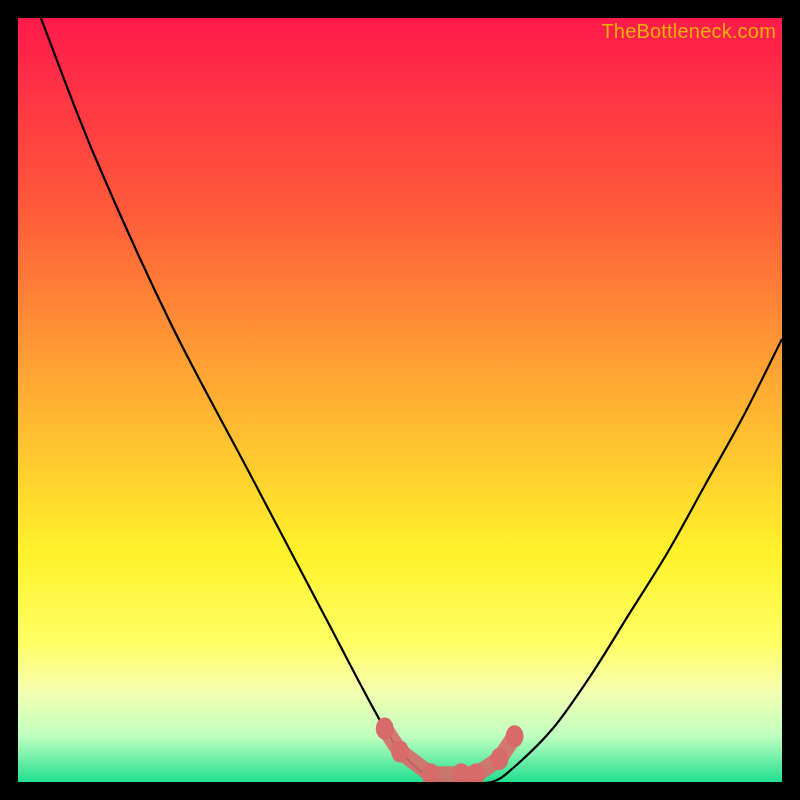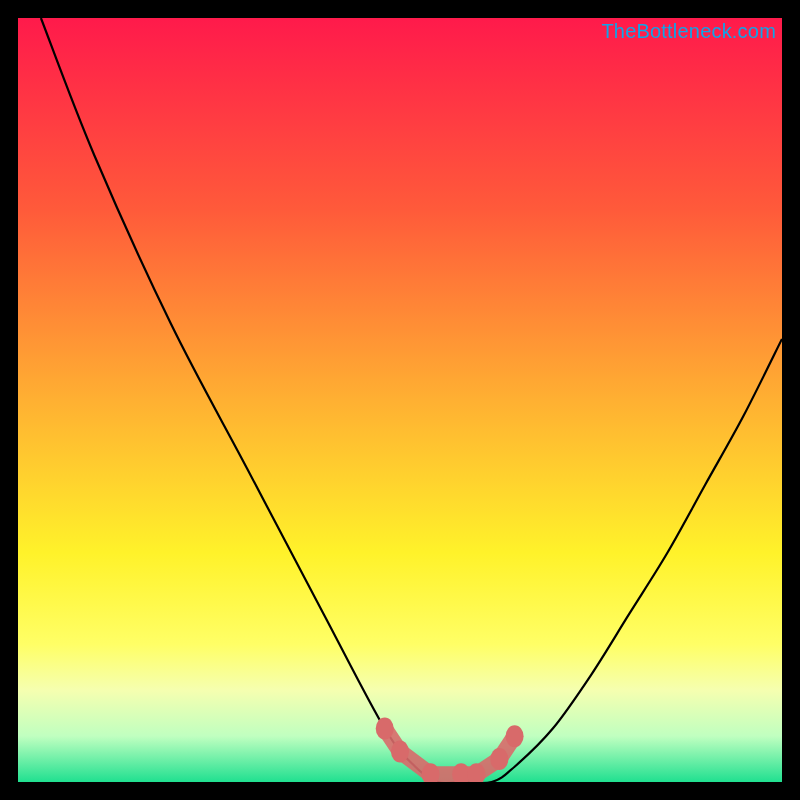--- a/index.html
+++ b/index.html
@@ -23,21 +23,21 @@
     position: absolute;
     left: 0;
     top: 0;
     width: 764px;
     height: 764px;
   }
   .watermark {
     position: absolute;
     top: 2px;
     right: 6px;
-    color: #0ea5e9;
+    color: #eab308;
     font-size: 20px;
     font-weight: 500;
     letter-spacing: 0.2px;
     user-select: none;
   }
   .curve {
     position: absolute;
     left: 0;
     top: 0;
     width: 764px;

